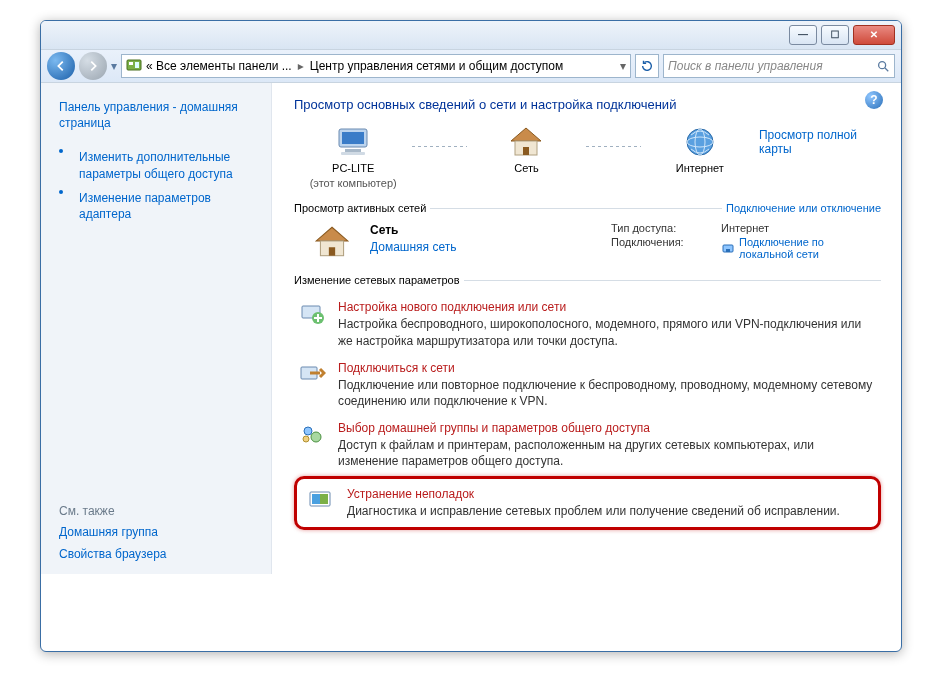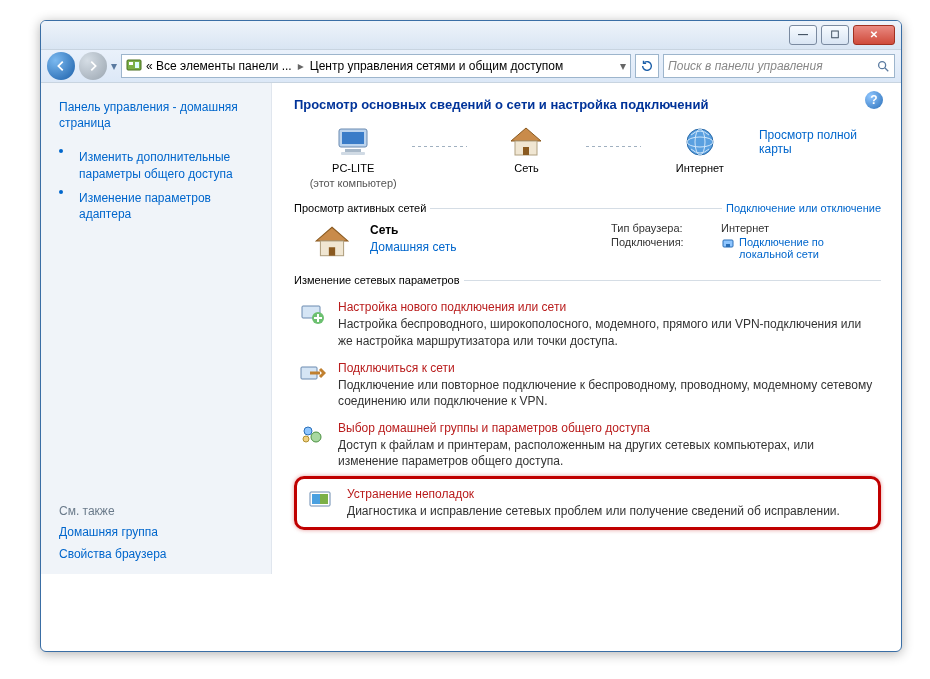--- a/index.html
+++ b/index.html
@@ -29,40 +29,40 @@
   .body{display:flex;height:491px;}
   .sidebar{width:200px;background:#f0f4f9;border-right:1px solid #e0e6ee;padding:10px 12px 10px 18px;display:flex;flex-direction:column;position:relative;}
   .sidebar .link{color:#0066cc;margin:6px 0 2px 0;line-height:1.35;cursor:default;}
   .sidebar .bottom{margin-top:auto;padding-top:20px;}
   .sidebar .heading{color:#6a7a8a;margin-bottom:4px;}
   .sidebar .bullet-row{display:flex;gap:6px;align-items:flex-start;}
   .sidebar .bullet{width:4px;height:4px;background:#0066cc;border-radius:50%;margin-top:6px;flex:0 0 auto;}
   .sidebar .indent{padding-left:10px;}
   .content{flex:1;padding:14px 20px 10px 22px;overflow:auto;position:relative;}
   .help{position:absolute;top:8px;right:18px;width:18px;height:18px;border-radius:50%;background:radial-gradient(circle at 30% 30%,#8fc6ff,#2a6fb8);color:#fff;font-weight:bold;display:flex;align-items:center;justify-content:center;font-size:12px;}
-  h1{font-size:13px;color:#003399;font-weight:bold;margin:0 0 12px 0;}
+  h1{font-size:13px;color:#003399;font-weight:normal;margin:0 0 12px 0;}
   .map{display:flex;align-items:flex-start;gap:0;margin-bottom:10px;}
   .node{display:flex;flex-direction:column;align-items:center;width:130px;}
   .node .icon{width:40px;height:36px;display:flex;align-items:center;justify-content:center;}
   .node .lbl{font-size:11px;text-align:center;margin-top:2px;line-height:1.2;}
   .node .sub{color:#555;font-size:11px;}
   .mapline{flex:0 0 55px;border-top:1px solid #a0b0c0;margin-top:22px;background-image:linear-gradient(to right,#a0b0c0 50%,transparent 50%);background-size:6px 1px;border:none;height:1px;}
   .fullmap{margin-left:auto;align-self:flex-start;margin-top:4px;}
   a.link, .linklike{color:#0066cc;}
   
   .section-h{display:flex;align-items:center;gap:4px;margin:12px 0 8px 0;font-size:11px;}
   .section-h .rule{flex:1;height:1px;background:#d5dde5;}
   .section-h .right{color:#0066cc;}
   .active-net{display:flex;gap:18px;align-items:flex-start;padding-left:18px;margin-bottom:6px;}
   .house{width:40px;height:40px;}
   .netcol{display:flex;flex-direction:column;line-height:1.4;}
   .netprops{margin-left:auto;display:grid;grid-template-columns:110px 160px;row-gap:2px;font-size:11px;}
   .netprops .k{color:#333;}
   .netprops .v{color:#333;}
-  .netprops .vlink{color:#0066cc;display:flex;gap:4px;}
+  .netprops .vlink{color:#0066cc;display:flex;align-items:center;gap:4px;}
   .tasks{margin-top:8px;}
   .task{display:flex;gap:12px;padding:6px 4px;align-items:flex-start;}
   .task .ticon{width:28px;height:28px;flex:0 0 auto;}
   .task .tcol{flex:1;}
   .task .ttl{color:#b91c1c;margin-bottom:2px;}
   .task .desc{color:#333;line-height:1.35;}
   .highlight-box{border:3px solid #c00000;border-radius:10px;padding:4px 8px;box-shadow:0 0 4px rgba(192,0,0,.4);}
   .highlight-box .task{padding:4px 2px;}
   
   svg{display:block;}
@@ -203,21 +203,21 @@
                 <polygon points="19,3 34,16 4,16" fill="#c98b4a" stroke="#8a5a20"></polygon>
                 <rect x="8" y="16" width="22" height="14" fill="#f0e6d2" stroke="#b0a080"></rect>
                 <rect x="16" y="22" width="6" height="8" fill="#8a5a20"></rect>
               </svg>
       </div>
       <div class="netcol">
         <span style="font-weight:bold">Сеть</span>
         <span class="linklike">Домашняя сеть</span>
       </div>
       <div class="netprops">
-        <div class="k">Тип браузера:</div>
+        <div class="k">Тип доступа:</div>
         <div class="v">Интернет</div>
         <div class="k">Подключения:</div>
         <div class="vlink">
           <span>
             <svg width="14" height="14" viewBox="0 0 14 14">
                     <rect x="2" y="4" width="10" height="7" rx="1" fill="#8fc6ff" stroke="#2a6fb8"></rect>
                     <rect x="5" y="8" width="4" height="3" fill="#2a6fb8"></rect>
                   </svg>
           </span>
           <span>Подключение по локальной сети</span>

